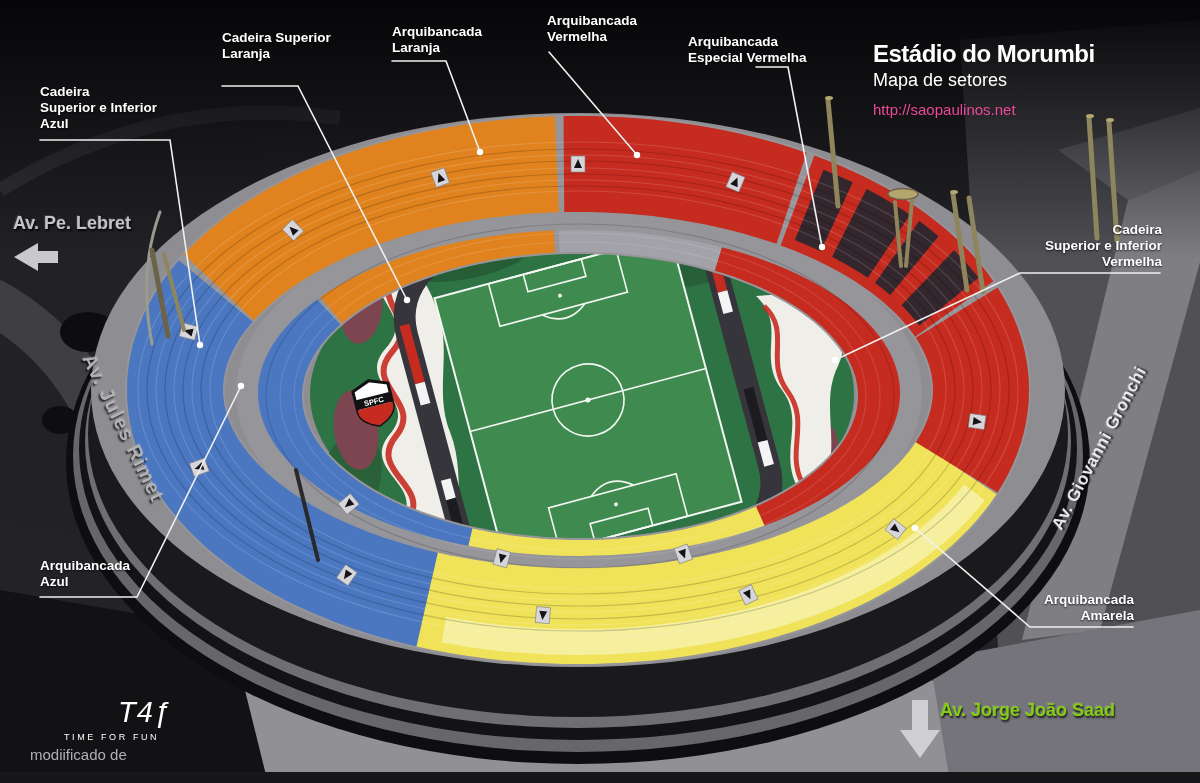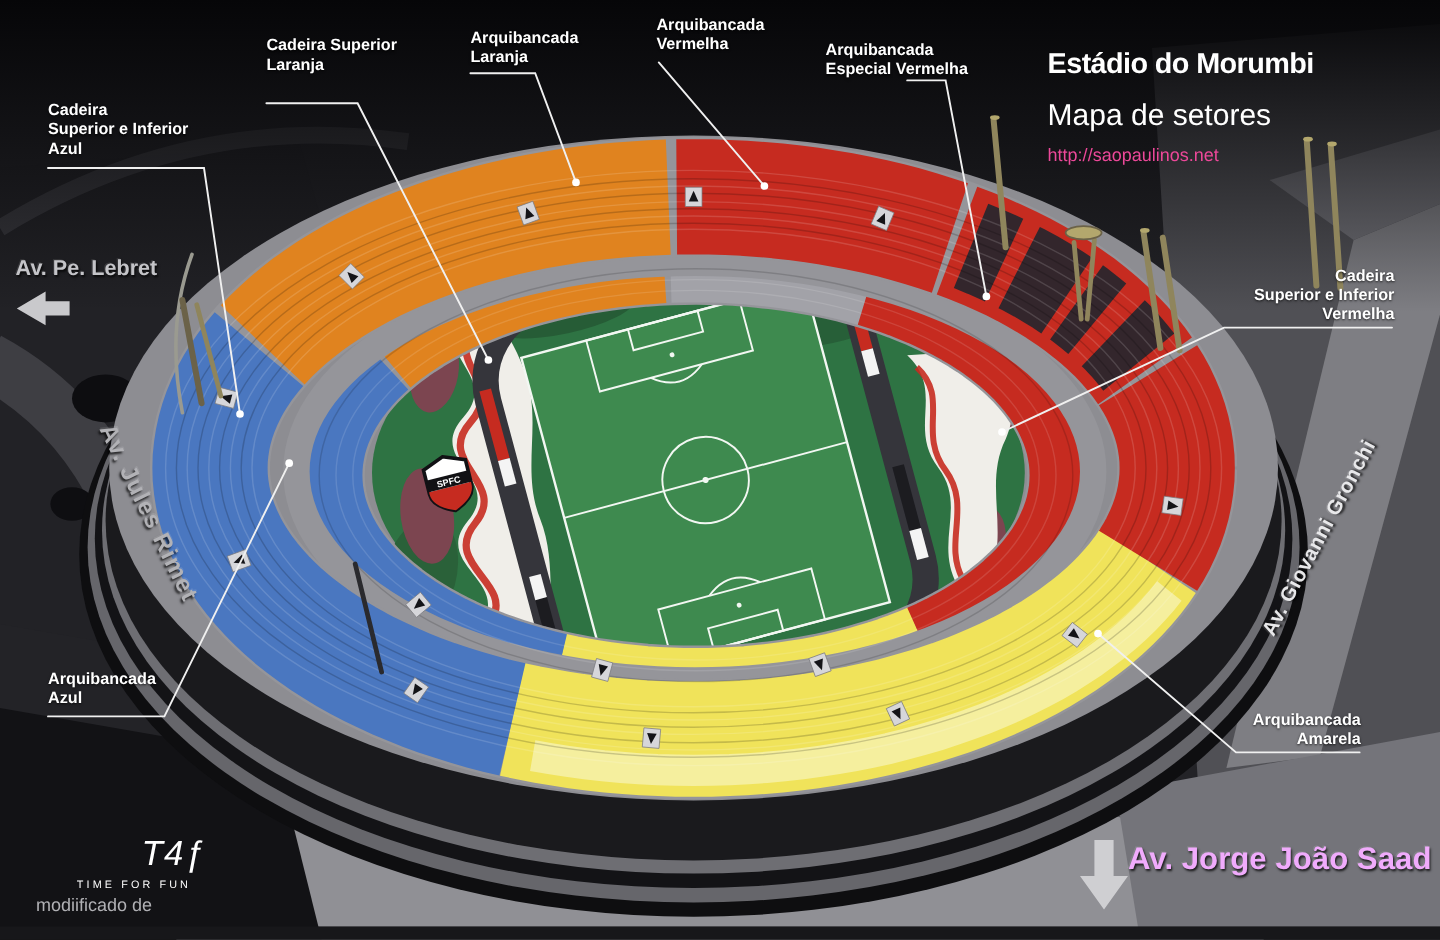--- a/index.html
+++ b/index.html
@@ -18,24 +18,24 @@
   #callout-cadeira-vermelha{right:38px;top:222px;}
   #callout-arquibancada-azul{left:40px;top:558px;}
   #callout-arquibancada-amarela{right:66px;top:592px;}
   .street{position:absolute;font-weight:bold;white-space:nowrap;
           text-shadow:1px 2px 2px rgba(0,0,0,.8), -1px -1px 0 rgba(255,255,255,.12);}
   #street-lebret{left:13px;top:213px;font-size:18px;color:#c4c4c8;}
   #street-jules-rimet{left:98px;top:350px;font-size:20px;color:#b2b2b6;
       transform:rotate(64deg);transform-origin:0 0;letter-spacing:1px;}
   #street-giovanni{left:1048px;top:524px;font-size:17px;color:#e8e8ea;
       transform:rotate(-62deg);transform-origin:0 0;letter-spacing:.5px;}
-  #street-saad{left:940px;top:700px;font-size:26px;color:#f0abfc;}
+  #street-saad{left:940px;top:700px;font-size:18px;color:#84cc16;}
   #header{position:absolute;left:873px;top:40px;width:320px;color:#fff;}
   #header .title{font-size:24px;font-weight:bold;letter-spacing:-.5px;}
-  #header .subtitle{font-size:25px;margin-top:14px;}
+  #header .subtitle{font-size:18px;margin-top:2px;}
   #header .url{font-size:15px;margin-top:10px;color:#ec4899;}
   #credit{position:absolute;left:30px;top:700px;width:190px;height:60px;color:#fff;}
   #credit .prefix{position:absolute;left:0;top:12px;font-size:15px;color:#b0b0b4;margin-top:34px;}
   #credit .logo{position:absolute;left:88px;top:-4px;font-size:29px;font-weight:normal;
                 font-style:italic;letter-spacing:1px;}
   #credit .logo-sub{position:absolute;left:34px;top:32px;font-size:9px;letter-spacing:2.6px;}
 </style>
 </head>
 <body>
 

